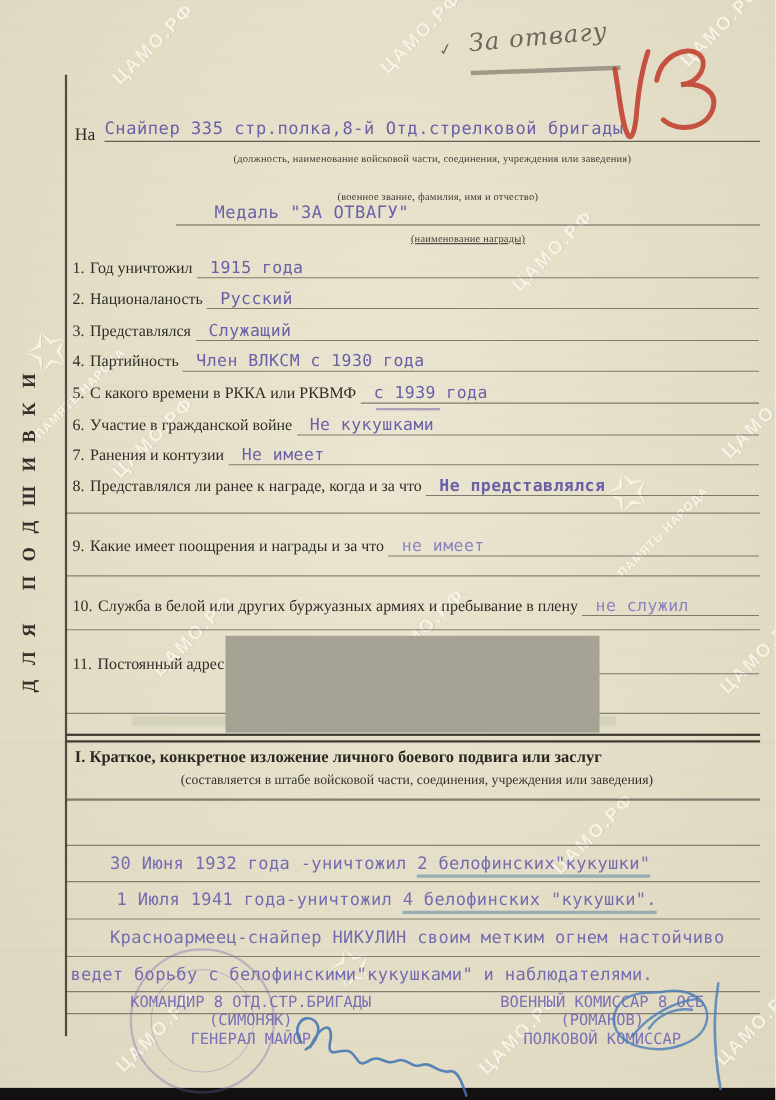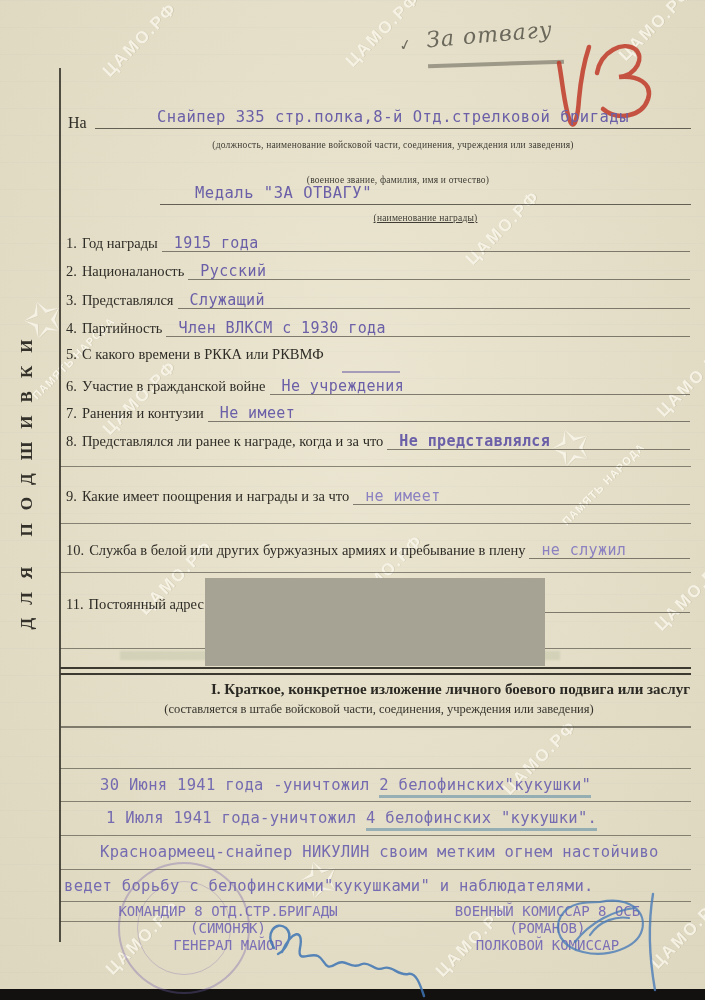--- a/index.html
+++ b/index.html
@@ -51,21 +51,21 @@
   .fvalue{font-size:15px;letter-spacing:0.4px;white-space:nowrap;display:inline-block;transform:translateY(2px);}
   .fvalue.faded{color:#8b81c0;}
   .rule{position:absolute;left:60px;right:14px;border-top:1px solid rgba(55,52,44,0.55);}
   .f5-under{position:absolute;left:342px;top:371px;width:58px;height:2px;background:rgba(107,96,168,0.55);}
   .redaction{position:absolute;left:205px;top:578px;width:340px;height:88px;background:#a6a294;}
   .bleed{position:absolute;left:120px;top:651px;width:440px;height:9px;
       background:rgba(125,145,100,0.16);filter:blur(1px);}
   .dbl-rule{position:absolute;left:60px;right:14px;top:667px;height:4px;
       border-top:2px solid #3c3a30;border-bottom:2px solid #3c3a30;}
   
-  .sec-head{position:absolute;left:68px;right:15px;top:681px;text-align:right;
+  .sec-head{position:absolute;left:68px;right:15px;top:681px;text-align:left;
       font-size:15px;font-weight:bold;color:#2b2923;}
   .sec-sub{position:absolute;left:68px;right:15px;top:702px;text-align:center;font-size:12.5px;color:#35332c;}
   .sec-div{position:absolute;left:60px;right:14px;top:726px;border-top:2px solid rgba(72,70,60,0.65);}
   .story{position:absolute;font-size:15.5px;letter-spacing:0.3px;white-space:nowrap;color:#756bb0;}
   .mark-u{border-bottom:3px solid rgba(70,128,160,0.5);padding-bottom:1px;}
   
   .sig-col{position:absolute;font-family:"DejaVu Sans Mono",monospace;font-size:14px;
       color:#7b70b5;text-align:center;line-height:17px;white-space:nowrap;}
   .stamp{position:absolute;left:118px;top:862px;width:128px;height:128px;border-radius:50%;
       border:2px solid rgba(115,95,170,0.35);}
@@ -103,59 +103,60 @@
 
   <span class="pencil-check">✓</span>
   <div class="pencil-note">За отвагу</div>
   <div class="pencil-underline"></div>
   <svg class="redmark" width="125" height="105" viewBox="0 0 125 105">
     <path d="M14,28 C18,50 20,78 26,88 C30,94 33,80 34,64 C36,42 40,24 44,12" fill="none" stroke="#bf3a28" stroke-width="4.5" stroke-linecap="round" opacity="0.85"></path>
     <path d="M52,38 C56,16 78,6 90,14 C100,22 92,40 74,42 C92,40 108,48 103,64 C97,82 72,86 58,74" fill="none" stroke="#bf3a28" stroke-width="4.5" stroke-linecap="round" opacity="0.85"></path>
   </svg>
 
   <span class="hdr-na">На</span>
-  <div class="hdr-line" style="left:95px;top:108px;right:14px;text-align:center;">
+  <div class="hdr-line" style="left:95px;top:108px;right:14px;">
     <span class="typed">Снайпер 335 стр.полка,8-й Отд.стрелковой бригады</span>
   </div>
   <div class="cap" style="left:95px;top:140px;right:14px;">(должность, наименование войсковой части, соединения, учреждения или заведения)</div>
   <div class="cap" style="left:95px;top:175px;right:4px;">(военное звание, фамилия, имя и отчество)</div>
   <div class="hdr-line" style="left:160px;top:184px;right:14px;">
     <span class="typed" style="padding-left:35px">Медаль "ЗА ОТВАГУ"</span>
   </div>
   <div class="cap" style="left:160px;top:213px;right:14px;text-decoration:underline;">(наименование награды)</div>
 
   <div class="frow" style="top:232px">
     <span class="fnum">1.</span>
-    <span class="flabel">Год награды</span>
+    <span class="flabel">Год уничтожил</span>
     <span class="fline"><span class="fvalue typed">1915 года</span></span>
   </div>
   <div class="frow" style="top:260px">
     <span class="fnum">2.</span>
     <span class="flabel">Националаность</span>
     <span class="fline"><span class="fvalue typed">Русский</span></span>
   </div>
   <div class="frow" style="top:289px">
     <span class="fnum">3.</span>
     <span class="flabel">Представлялся</span>
     <span class="fline"><span class="fvalue typed">Служащий</span></span>
   </div>
   <div class="frow" style="top:317px">
     <span class="fnum">4.</span>
     <span class="flabel">Партийность</span>
     <span class="fline"><span class="fvalue typed">Член ВЛКСМ с 1930 года</span></span>
   </div>
   <div class="frow" style="top:346px">
     <span class="fnum">5.</span>
     <span class="flabel">С какого времени в РККА или РКВМФ</span>
+    <span class="fline"><span class="fvalue typed">с 1939 года</span></span>
   </div>
   <div class="f5-under"></div>
   <div class="frow" style="top:375px">
     <span class="fnum">6.</span>
     <span class="flabel">Участие в гражданской войне</span>
-    <span class="fline"><span class="fvalue typed">Не учреждения</span></span>
+    <span class="fline"><span class="fvalue typed">Не кукушками</span></span>
   </div>
   <div class="frow" style="top:402px">
     <span class="fnum">7.</span>
     <span class="flabel">Ранения и контузии</span>
     <span class="fline"><span class="fvalue typed">Не имеет</span></span>
   </div>
   <div class="frow" style="top:430px">
     <span class="fnum">8.</span>
     <span class="flabel">Представлялся ли ранее к награде, когда и за что</span>
     <span class="fline"><span class="fvalue typed" style="font-weight:bold">Не представлялся</span></span>
@@ -183,21 +184,21 @@
   <div class="redaction"></div>
 
   <div class="dbl-rule"></div>
 
   <div class="sec-head">I. Краткое, конкретное изложение личного боевого подвига или заслуг</div>
   <div class="sec-sub">(составляется в штабе войсковой части, соединения, учреждения или заведения)</div>
   <div class="sec-div"></div>
 
   <div class="rule" style="top:768px"></div>
   <div class="story typed" style="left:100px;top:776px">
-    <span>30 Июня 1941 года -уничтожил </span><span class="mark-u">2 белофинских"кукушки"</span>
+    <span>30 Июня 1932 года -уничтожил </span><span class="mark-u">2 белофинских"кукушки"</span>
   </div>
   <div class="rule" style="top:801px"></div>
   <div class="story typed" style="left:106px;top:809px">
     <span>1 Июля 1941 года-уничтожил </span><span class="mark-u">4 белофинских "кукушки".</span>
   </div>
   <div class="rule" style="top:835px"></div>
   <div class="story typed" style="left:100px;top:843px">
     <span>Красноармеец-снайпер НИКУЛИН своим метким огнем настойчиво</span>
   </div>
   <div class="rule" style="top:869px"></div>

